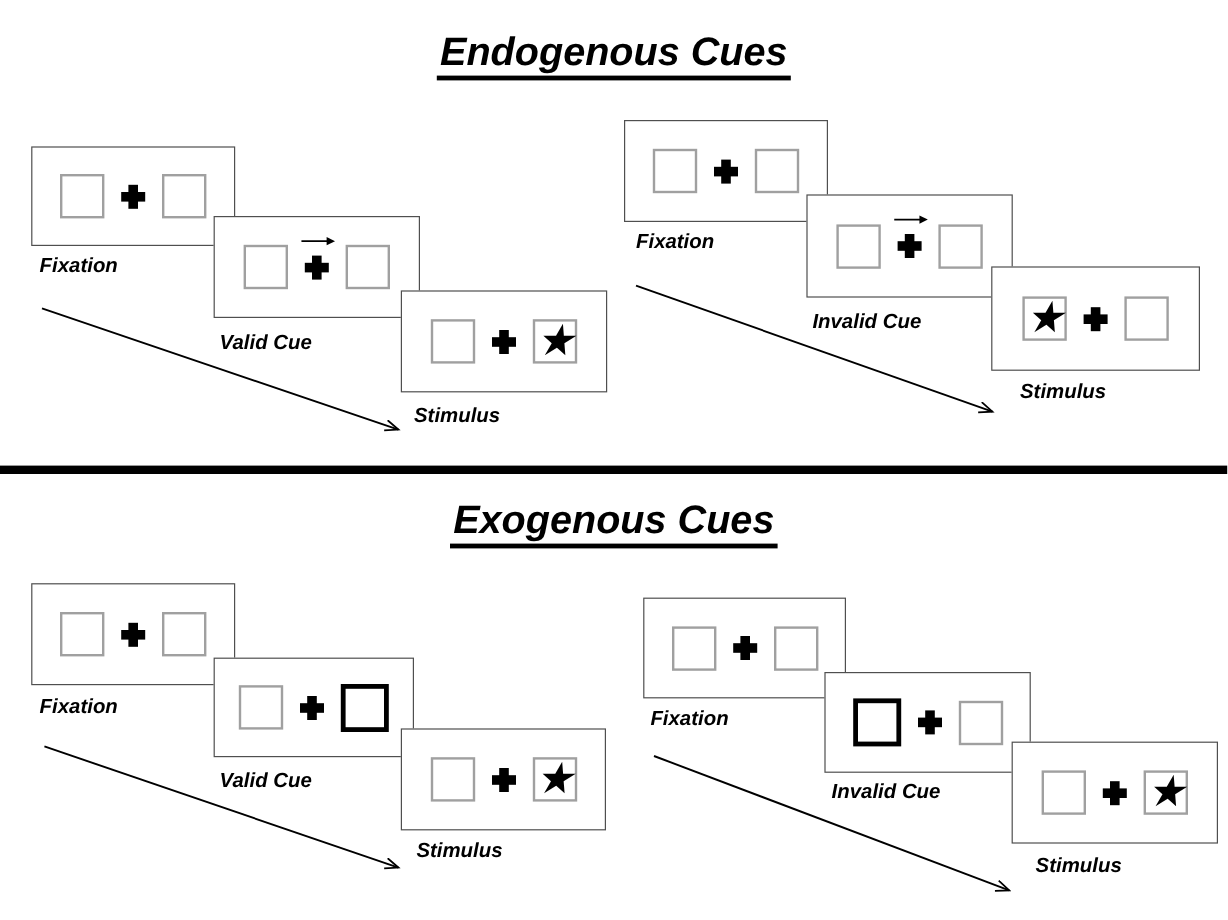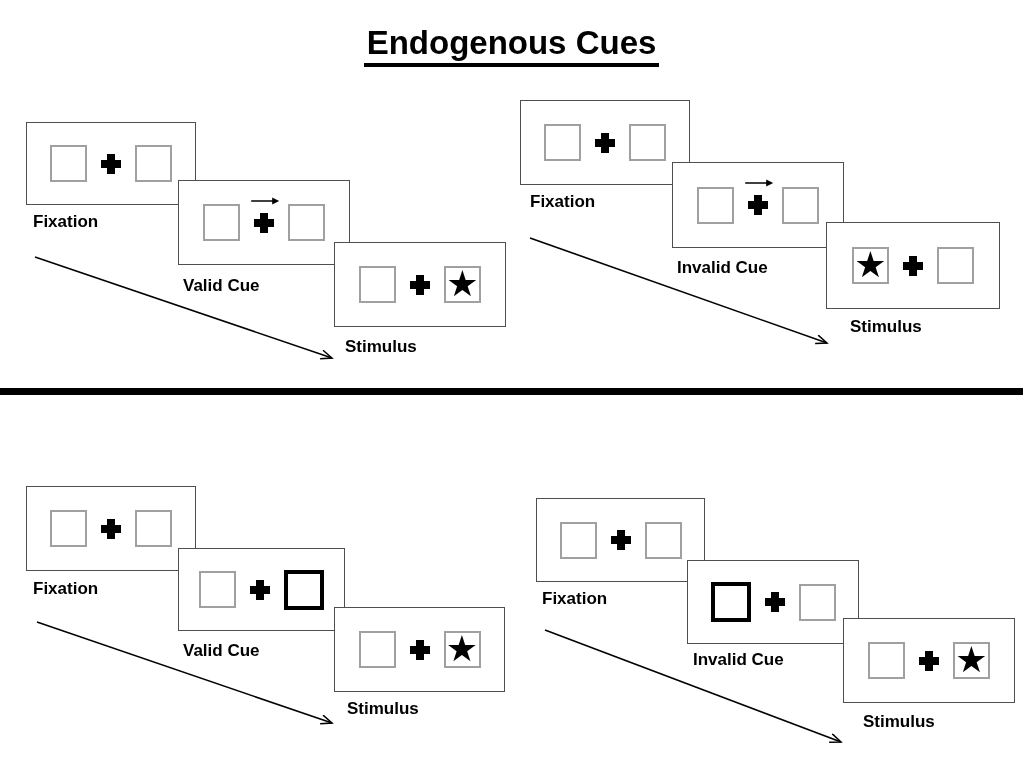--- a/index.html
+++ b/index.html
@@ -1,18 +1,18 @@
 <!DOCTYPE html>
 <html><head>
 <meta charset="utf-8">
 <style>
   * { margin:0; padding:0; box-sizing:border-box; }
   html,body { background:#ffffff; }
   body { font-family:"Liberation Sans", sans-serif; color:#000; }
-  .stage { position:relative; width:1023px; height:767px; background:#fff; overflow:hidden; }
+  .stage { position:relative; width:1023px; height:767px; background:#fff; overflow:hidden;font-style:italic; }
 
   .title { position:absolute; left:0; width:100%; text-align:center;
            font-size:33px; font-weight:bold; letter-spacing:0px; }
   .title-text { display:inline-block; border-bottom:4px solid #000; padding:0 3px 1px 3px; }
 
   .divider { position:absolute; left:0; width:100%; height:7px; background:#000; }
 
   .panel { position:absolute; background:#fff; border:1px solid #4f4f4f;
            display:flex; align-items:center; justify-content:center; gap:14px; }
 
@@ -108,20 +108,23 @@
     </div>
     <div class="cross"></div>
     <div class="sq"></div>
   </div>
   <div class="lbl" style="left:530px; top:192px">Fixation</div>
   <div class="lbl" style="left:677px; top:258px">Invalid Cue</div>
   <div class="lbl" style="left:850px; top:317px">Stimulus</div>
 
   <div class="divider" style="top:388px"></div>
 
+  <div class="title" style="top:414px">
+    <span class="title-text">Exogenous Cues</span>
+  </div>
 
   <svg class="diag" style="left:32px; top:615px" width="312" height="115">
     <line x1="5" y1="7" x2="300" y2="108" marker-end="url(#ah)"></line>
   </svg>
   <svg class="diag" style="left:540px; top:623px" width="312" height="127">
     <line x1="5" y1="7" x2="301" y2="119" marker-end="url(#ah)"></line>
   </svg>
 
   <div class="panel" style="left:26px; top:486px; width:170px; height:85px">
     <div class="sq"></div>

